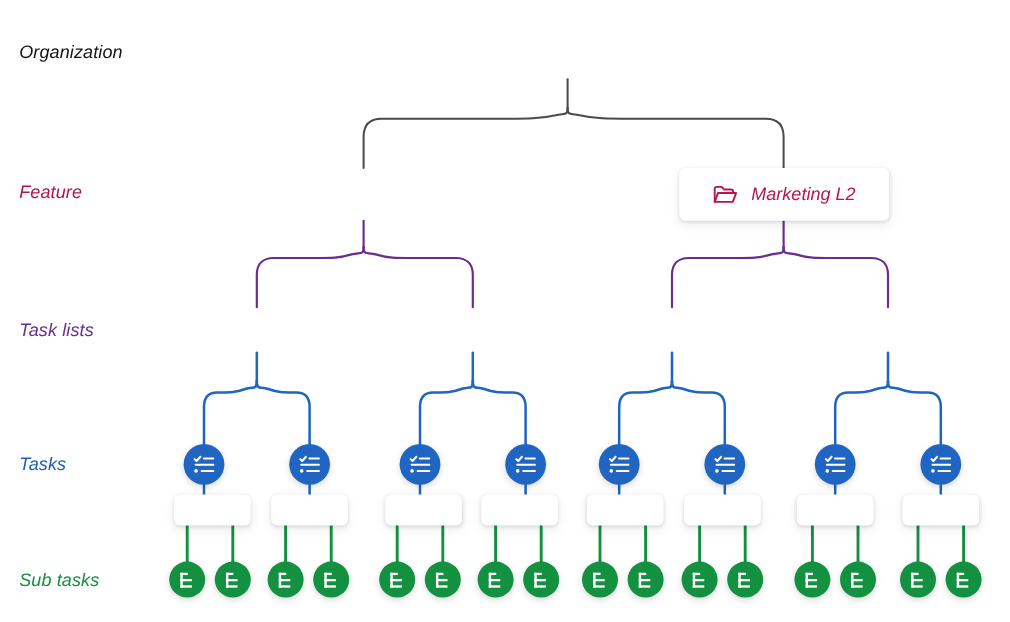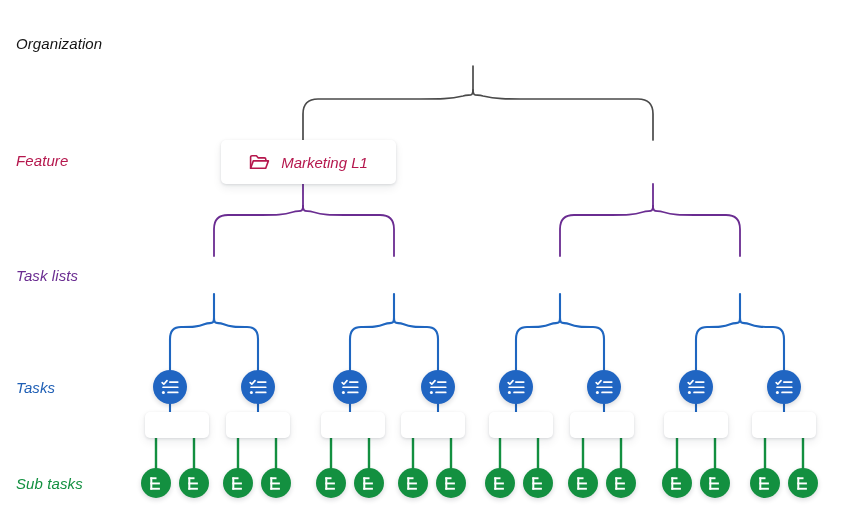--- a/index.html
+++ b/index.html
@@ -191,30 +191,30 @@
     </g>
   </svg>
 
   <div class="row-label organization">Organization</div>
   <div class="row-label projects">Feature</div>
   <div class="row-label tasklists">Task lists</div>
   <div class="row-label tasks">Tasks</div>
   <div class="row-label subtasks">Sub tasks</div>
 
 
-  <div class="card project" style="left:221px; width:175px;">
+
+  <div class="card project" style="left:566px; width:175px;">
     <span class="icon">
       <svg width="21" height="17" viewBox="0 0 21 17">
         <path d="M1.6,14.2 V3.1 a1.4,1.4 0 0 1 1.4,-1.4 h4.4 l1.9,2.2 h6.1 a1.4,1.4 0 0 1 1.4,1.4 v0.9" fill="none" stroke="#b5174d" stroke-width="1.6" stroke-linejoin="round" stroke-linecap="round"></path>
         <path d="M1.6,14.2 L4.3,6.9 h15.1 l-2.7,7.3 z" fill="none" stroke="#b5174d" stroke-width="1.6" stroke-linejoin="round" stroke-linecap="round"></path>
       </svg>
     </span>
-    <span>Marketing L1</span>
-  </div>
-
+    <span>Marketing L2</span>
+  </div>
 
 
   <div class="circle task" style="left:153px;">
     <span class="icon">
       <svg width="19" height="19" viewBox="0 0 19 19">
         <path d="M1.2,4.6 L2.8,6.2 L6.0,2.6" fill="none" stroke="#fff" stroke-width="1.7" stroke-linecap="round" stroke-linejoin="round"></path>
         <rect x="8.0" y="3.2" width="9.6" height="1.7" rx="0.85" fill="#fff"></rect>
         <rect x="1.2" y="8.4" width="16.4" height="1.7" rx="0.85" fill="#fff"></rect>
         <circle cx="2.4" cy="14.4" r="1.5" fill="#fff"></circle>
         <rect x="6.2" y="13.6" width="11.4" height="1.7" rx="0.85" fill="#fff"></rect>

